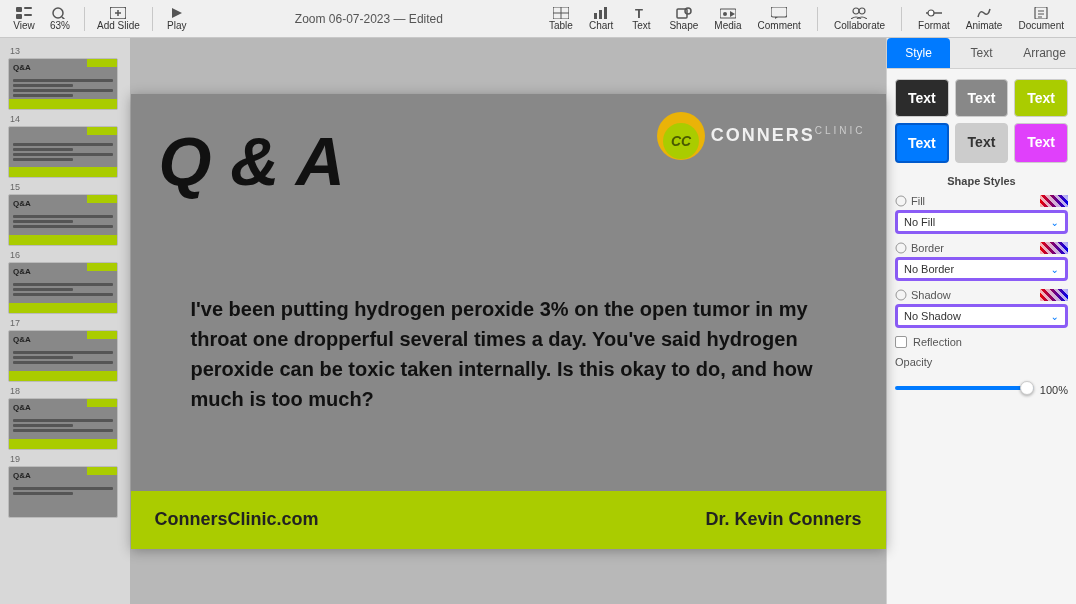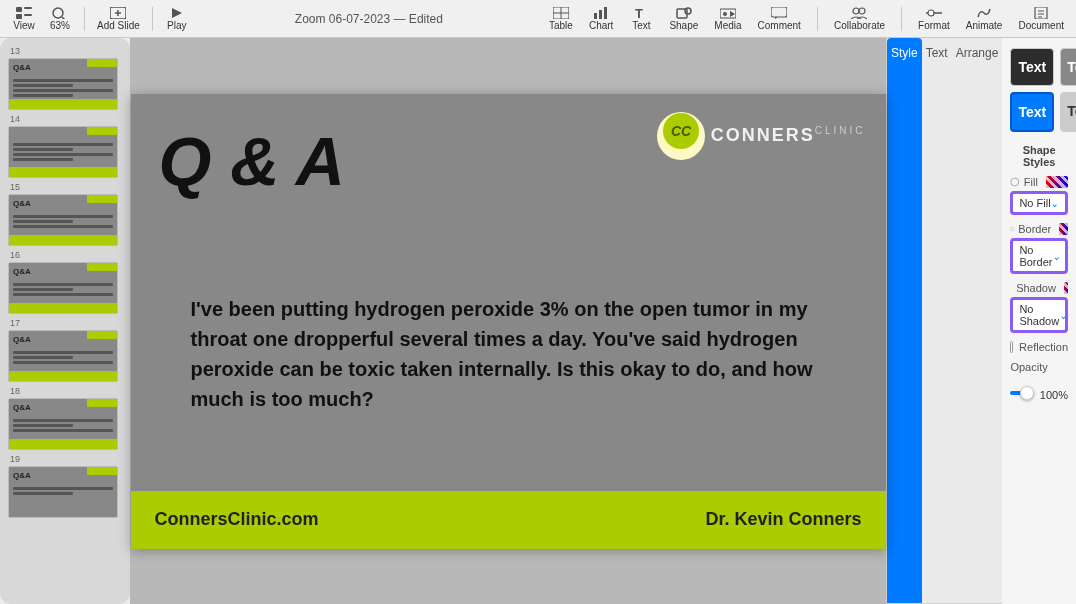--- a/index.html
+++ b/index.html
@@ -53,21 +53,20 @@
       overflow: hidden;
     }
 
     
     .slide-panel {
       width: 130px;
       background: #d8d8d8;
       overflow-y: auto;
       flex-shrink: 0;
       padding: 4px 0;
-      border-radius: 11px;
     }
     .slide-thumb {
       margin: 4px 8px;
       cursor: pointer;
       position: relative;
     }
     .slide-num {
       font-size: 9px;
       color: #666;
       margin-bottom: 2px;
@@ -179,23 +178,23 @@
       top: 18px;
       right: 20px;
       display: flex;
       align-items: center;
       gap: 6px;
     }
     .logo-circle {
       width: 48px;
       height: 48px;
       border-radius: 50%;
-      background: #fef9c3;
-      display: flex;
-      align-items: flex-start;
+      background: #eab308;
+      display: flex;
+      align-items: flex-end;
       justify-content: center;
       font-size: 16px;
       font-weight: bold;
       color: #555;
     }
     .logo-text-block {
       display: flex;
     }
     .logo-conners {
       font-size: 18px;
@@ -208,20 +207,21 @@
       color: #ccc;
       letter-spacing: 3px;
     }
 
     
     .right-panel {
       width: 190px;
       background: #f5f5f5;
       border-left: 1px solid #d0d0d0;
       display: flex;
+      flex-direction: column;
       flex-shrink: 0;
     }
     .right-tabs {
       display: flex;
       border-bottom: 1px solid #d0d0d0;
       background: #eaeaea;
     }
     .right-tab {
       flex: 1;
       text-align: center;

